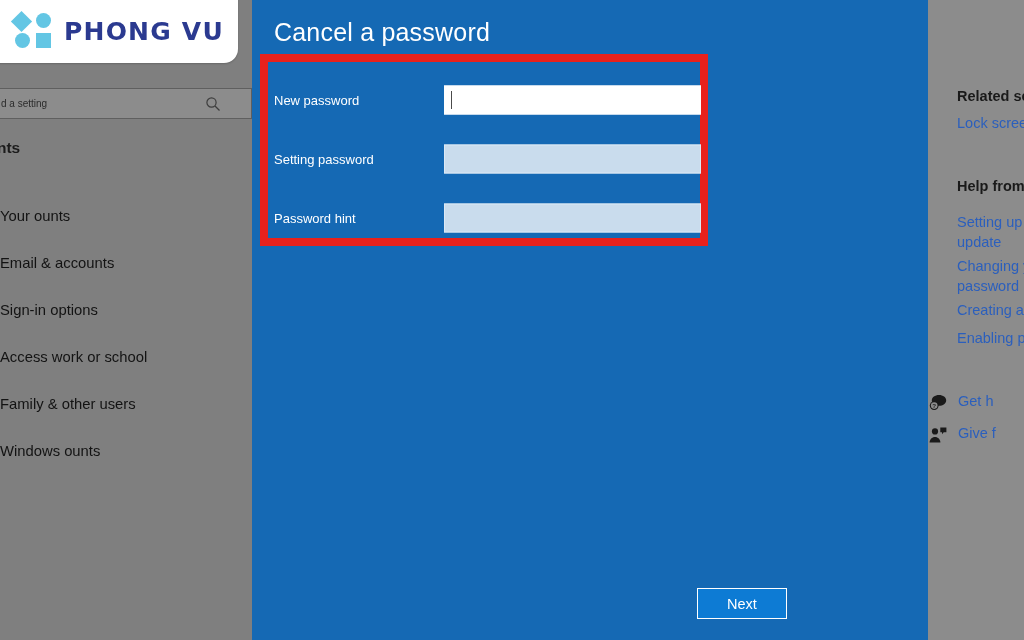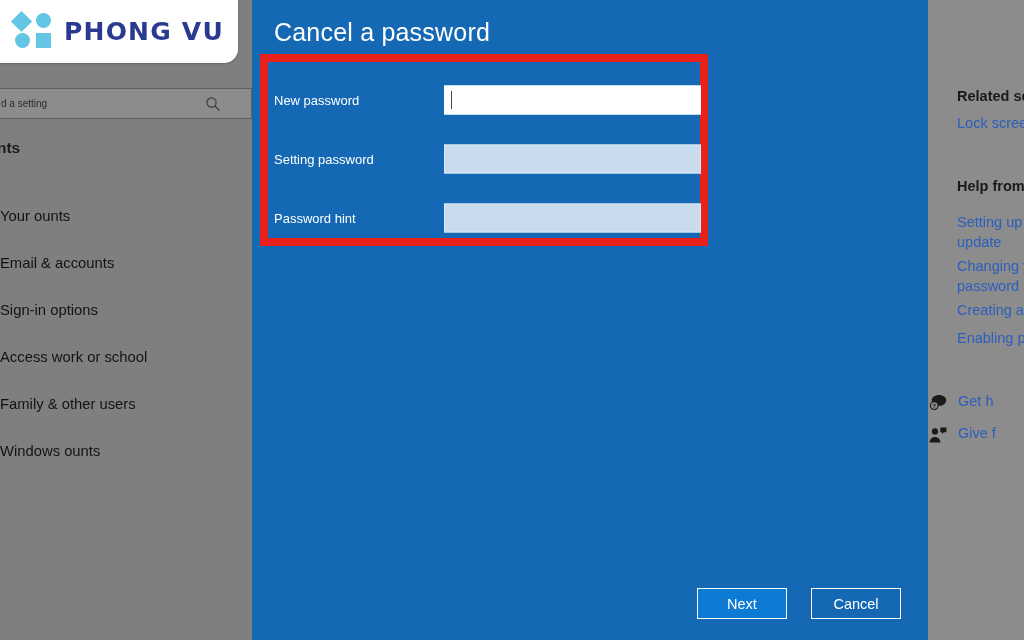--- a/index.html
+++ b/index.html
@@ -365,21 +365,20 @@
 
       <div class="form-row">
         <span class="form-label">Password hint</span>
         <input class="form-input" type="text" value="" style="">
       </div>
 
     </div>
 
     <div class="actions">
       <div class="btn btn-next">Next</div>
-      <div class="btn btn-cancel">Cancel</div>
     </div>
 
   </div>
 
   <div class="rightpanel">
 
     <div class="rp-head" style="top:88px;">Related set</div>
     <div class="rp-link" style="top:113px;">Lock scree</div>
 
     <div class="rp-head" style="top:178px;">Help from</div>

